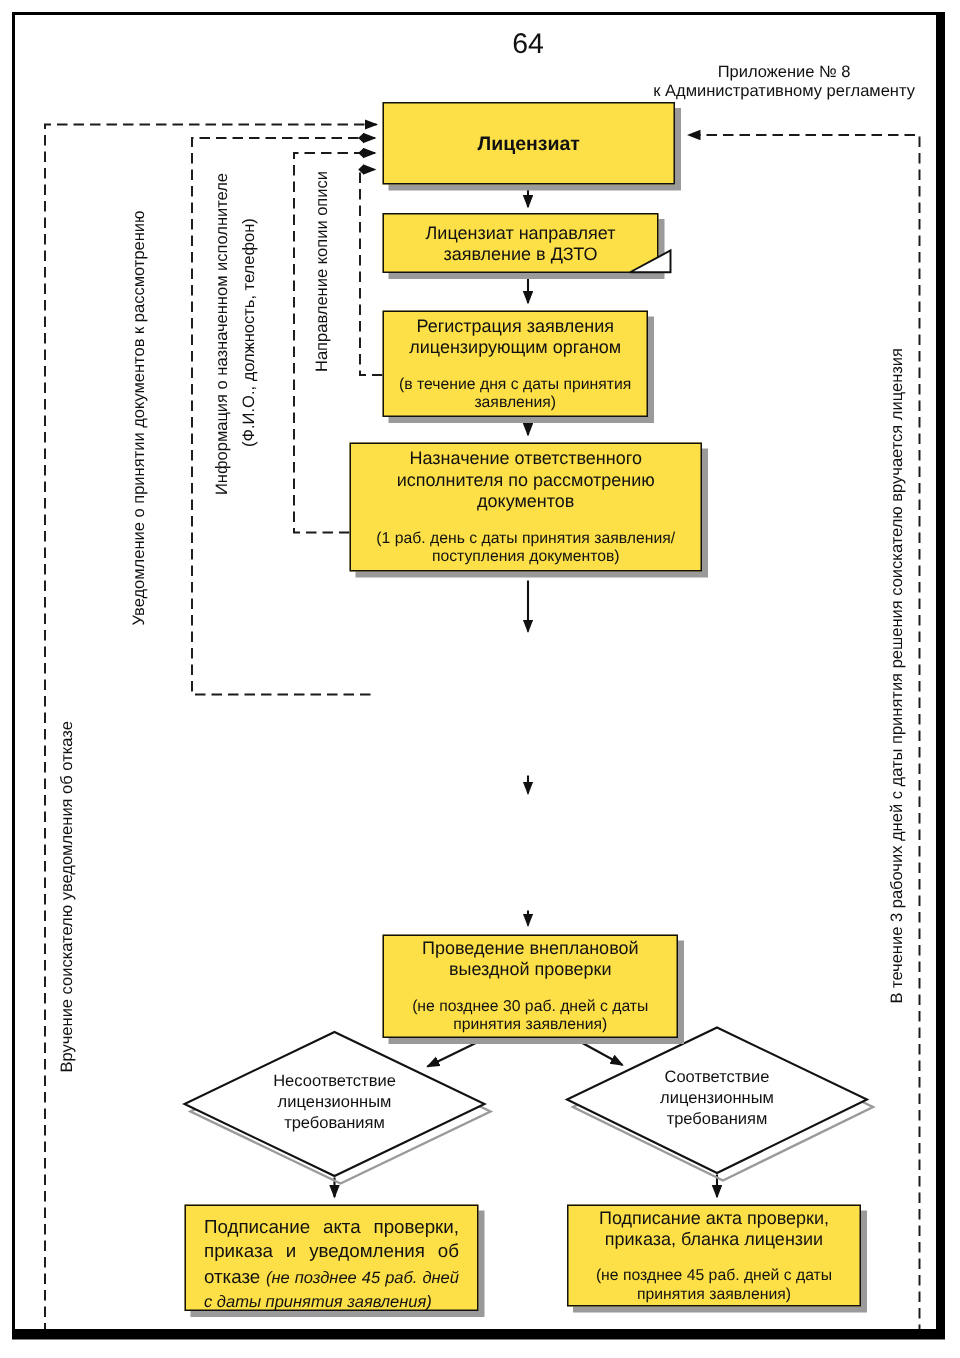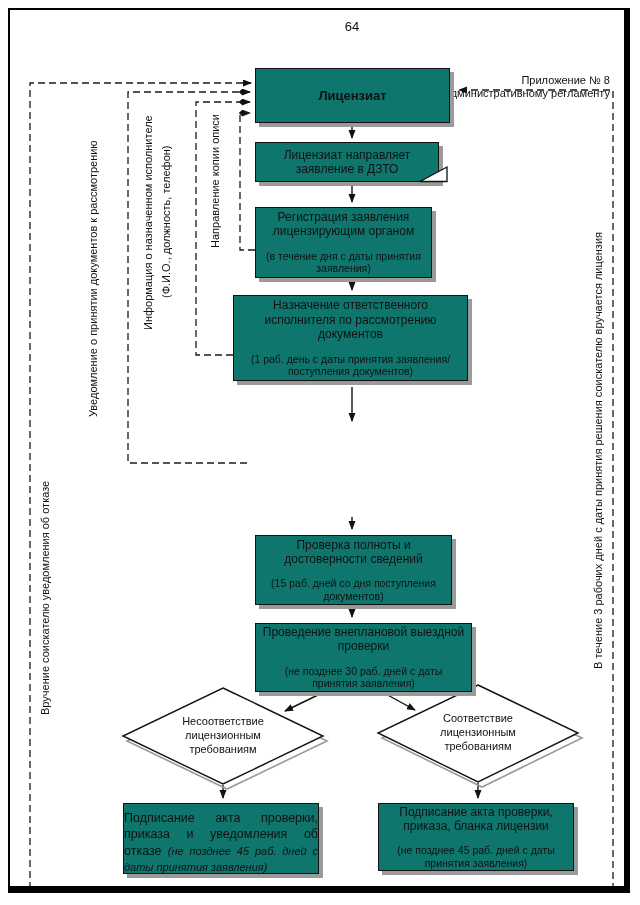--- a/index.html
+++ b/index.html
@@ -6,30 +6,30 @@
   .page{
     position:relative;width:640px;height:905px;background:#fff;overflow:hidden;
     font-family:"Liberation Sans",sans-serif;color:#111;
   }
   .frame{
     position:absolute;left:8px;top:8px;width:622px;height:885px;
     border:2px solid #000;border-right-width:6px;border-bottom-width:7px;
     box-sizing:border-box;pointer-events:none;
   }
   svg.layer{position:absolute;left:0;top:0;width:640px;height:905px;}
-  .pageno{position:absolute;left:330px;top:19px;width:44px;text-align:center;font-size:13px;}
-  .appendix{position:absolute;right:30px;top:42px;text-align:right;font-size:11px;line-height:1.18;margin-top:32px;}
+  .pageno{position:absolute;left:330px;top:19px;width:44px;text-align:center;font-size:19px;}
+  .appendix{position:absolute;right:30px;top:42px;text-align:center;font-size:11px;line-height:1.18;}
   .box{
-    position:absolute;background:#0f766e;border:1.4px solid #111;box-sizing:border-box;
+    position:absolute;background:#fde047;border:1.4px solid #111;box-sizing:border-box;
     box-shadow:4px 4px 0 #9a9a9a;
     display:flex;flex-direction:column;justify-content:center;align-items:center;
     text-align:center;font-size:12px;line-height:1.2;padding:3px 6px;z-index:2;
   }
   .box .note{font-size:10.5px;line-height:1.2;margin-top:11px;}
-  .box.justified{display:block;text-align:justify;font-size:12.5px;line-height:1.3;padding:6px 0;}
+  .box.justified{display:block;text-align:justify;font-size:12.5px;line-height:1.3;padding:6px 12px;}
   .box.justified .note{font-size:11px;}
   .title-bold{font-weight:bold;font-size:13px;}
   .dlabel{
     position:absolute;width:110px;text-align:center;font-size:11px;line-height:1.25;z-index:3;
   }
   .vlabel{
     position:absolute;writing-mode:vertical-rl;transform:rotate(180deg);
     font-size:11px;line-height:1.0;white-space:nowrap;text-align:center;width:16px;z-index:2;
   }
 </style>
@@ -99,26 +99,22 @@
     <div>Регистрация заявления лицензирующим органом</div>
     <div class="note">(в течение дня с даты  принятия заявления)</div>
   </div>
 
   <div class="box" style="left:233px;top:295px;width:235px;height:86px;">
     <div>Назначение ответственного исполнителя по рассмотрению документов</div>
     <div class="note">(1 раб. день с даты  принятия заявления/ поступления документов)</div>
   </div>
 
 
-  <div class="box" style="left:255px;top:535px;width:197px;height:70px;">
-    <div>Проверка полноты и достоверности сведений</div>
-    <div class="note">(15 раб. дней со дня поступления документов)</div>
-  </div>
 
-  <div class="box" style="left:255px;top:623px;width:217px;height:69px;">
+  <div class="box" style="left:255px;top:623px;width:197px;height:69px;">
     <div>Проведение внеплановой выездной проверки</div>
     <div class="note">(не позднее 30 раб. дней с даты принятия заявления)</div>
   </div>
 
   <div class="box justified" style="left:123px;top:803px;width:196px;height:71px;">
     <span>Подписание акта проверки, приказа и уведомления об отказе</span>
     <i class="note">(не позднее 45 раб. дней с даты принятия заявления)</i>
   </div>
 
   <div class="box" style="left:378px;top:803px;width:196px;height:68px;">

